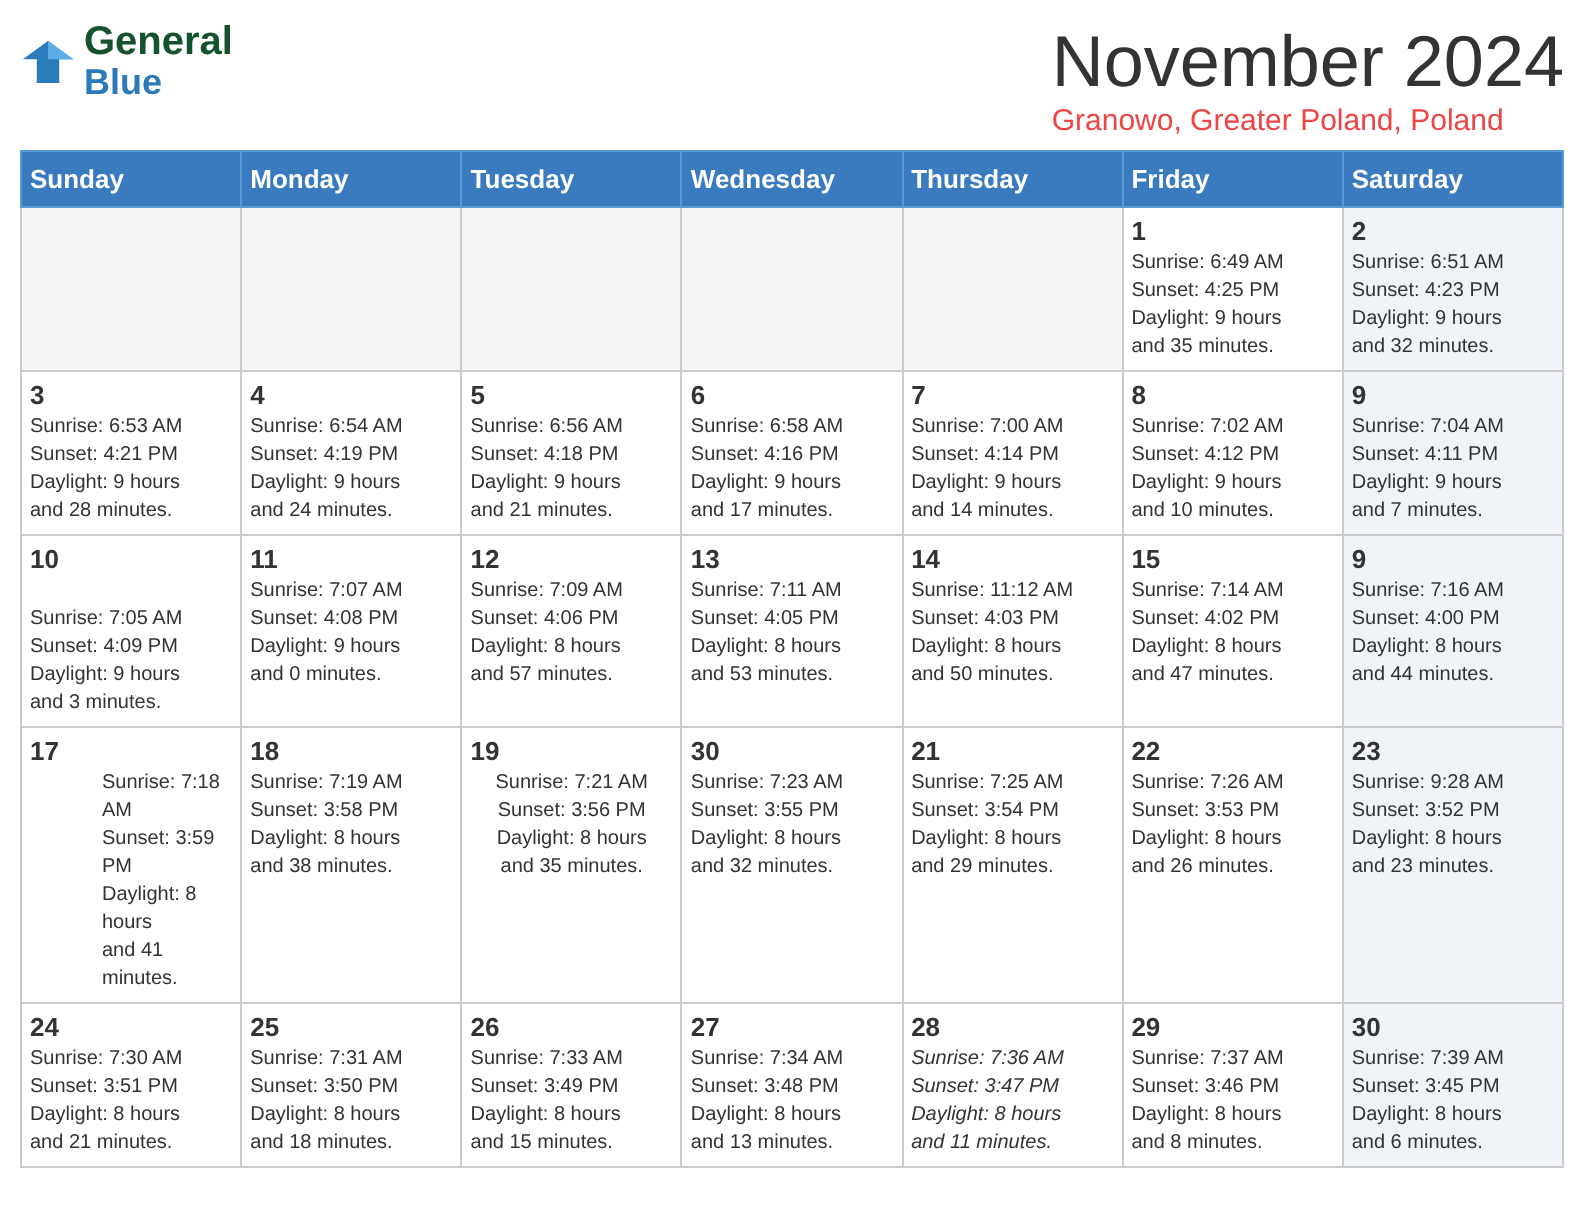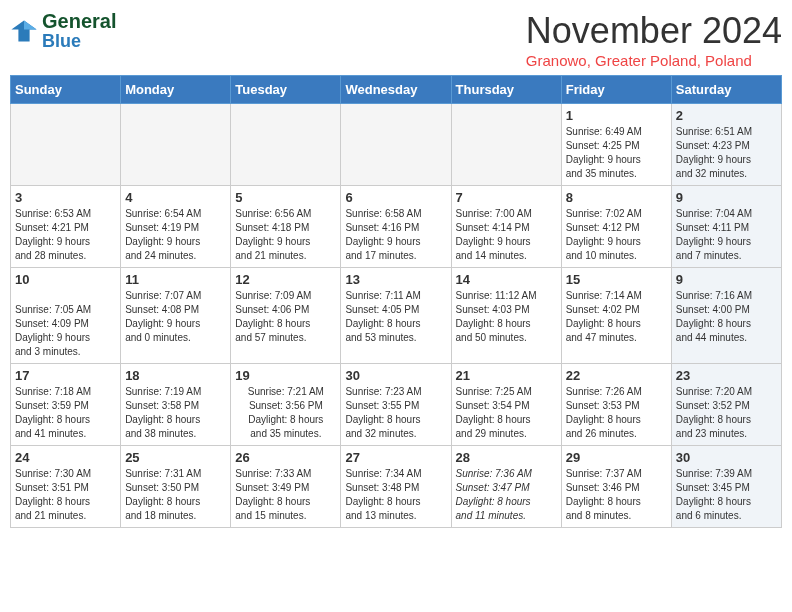--- a/index.html
+++ b/index.html
@@ -244,21 +244,21 @@
           <span class="day-num">9</span>
           <div class="day-info" style="white-space: pre-line;">Sunrise: 7:16 AM
 Sunset: 4:00 PM
 Daylight: 8 hours
 and 44 minutes.</div>
         </td>
       </tr>
       <tr>
         <td>
           <span class="day-num">17</span>
-          <div class="day-info" style="white-space: pre-line;">Sunrise: 7:18 AM
+          <div class="day-info" style="white-space: pre-line; margin-left: 36px;">Sunrise: 7:18 AM
 Sunset: 3:59 PM
 Daylight: 8 hours
 and 41 minutes.</div>
         </td>
         <td>
           <span class="day-num">18</span>
           <div class="day-info" style="white-space: pre-line;">Sunrise: 7:19 AM
 Sunset: 3:58 PM
 Daylight: 8 hours
 and 38 minutes.</div>
@@ -286,21 +286,21 @@
         </td>
         <td>
           <span class="day-num">22</span>
           <div class="day-info" style="white-space: pre-line;">Sunrise: 7:26 AM
 Sunset: 3:53 PM
 Daylight: 8 hours
 and 26 minutes.</div>
         </td>
         <td class="shaded">
           <span class="day-num">23</span>
-          <div class="day-info" style="white-space: pre-line;">Sunrise: 7:20 AM
+          <div class="day-info" style="white-space: pre-line;">Sunrise: 9:28 AM
 Sunset: 3:52 PM
 Daylight: 8 hours
 and 23 minutes.</div>
         </td>
       </tr>
       <tr>
         <td>
           <span class="day-num">24</span>
           <div class="day-info" style="white-space: pre-line;">Sunrise: 7:30 AM
 Sunset: 3:51 PM

